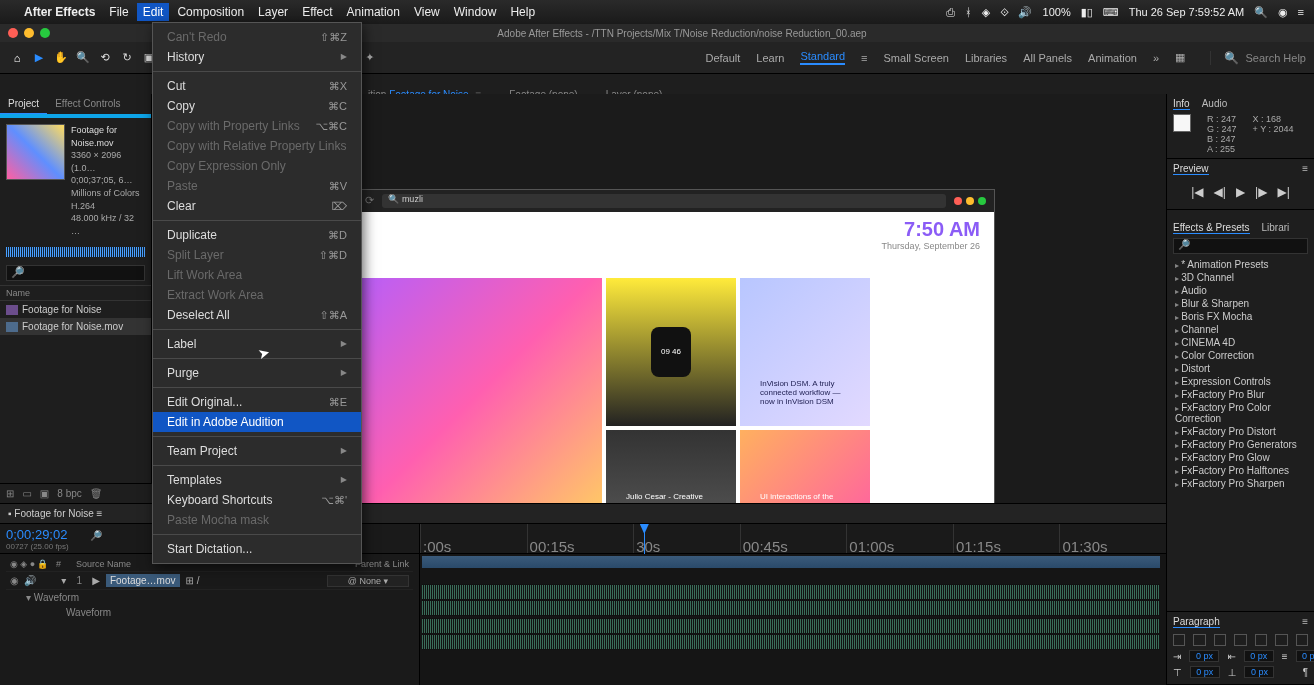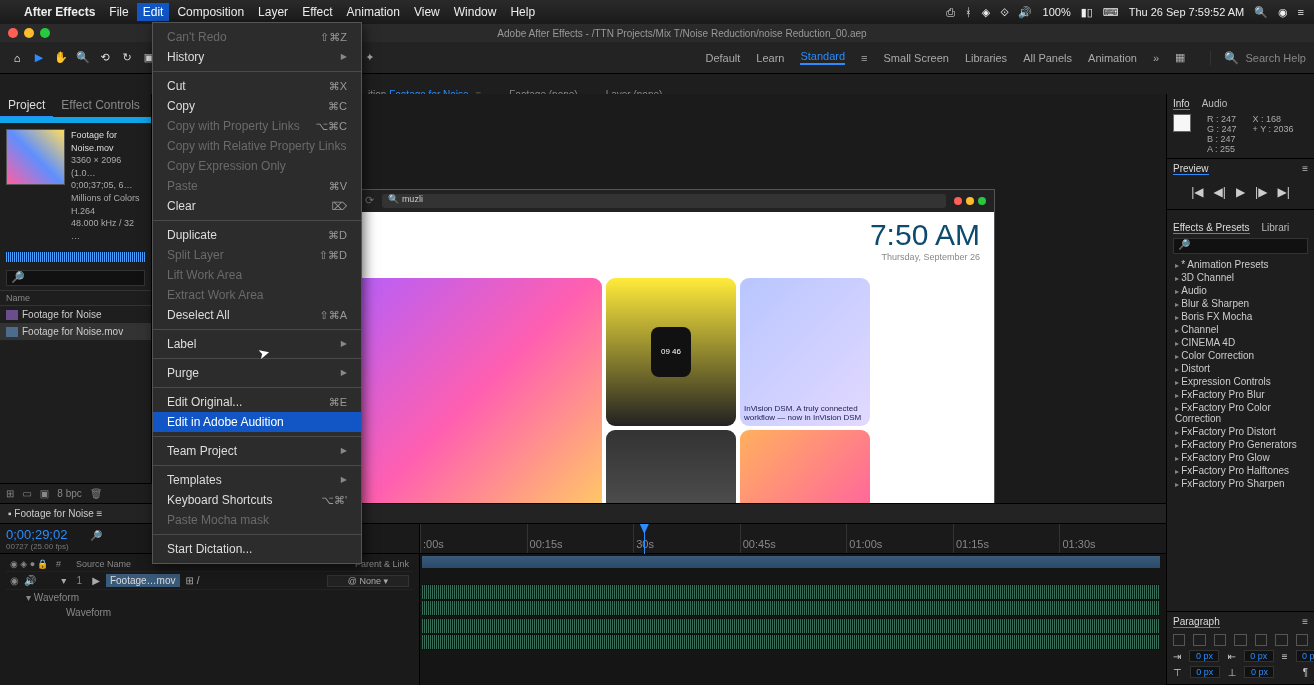--- a/index.html
+++ b/index.html
@@ -37,21 +37,21 @@
 .tabs-row { height: 22px; background: #1e1e1e; border-bottom: 1px solid #000; display: flex; align-items: center; font-size: 10px; color: #888; }
 .tabs-row .tab { padding: 0 14px; margin-top: 20px; }
 .tabs-row .crumb .active-link { color: #2a8cff; }
 .tabs-row .eq { margin-left: 4px; color:#666; }
 
 
 .main { position: absolute; top: 94px; left: 0; right: 0; bottom: 0; display: flex; }
 
 
 .left-panel { width: 152px; background: #1e1e1e; border-right: 1px solid #000; display: flex; flex-direction: column; }
-.panel-tabs { display: flex; font-size: 12px; border-bottom: 6px solid #0ea5e9; }
+.panel-tabs { display: flex; font-size: 10px; border-bottom: 4px solid #0ea5e9; }
 .panel-tabs span { padding: 4px 8px; color: #888; }
 .panel-tabs .active { color: #ddd; border-bottom: 1px solid #2a8cff; }
 .project-thumb { display: flex; padding: 6px; gap: 6px; }
 .project-thumb .thumb { width: 72px; height: 56px; background: linear-gradient(45deg,#ff5fa2,#5f8fff,#ffdc5f); border: 1px solid #555; }
 .project-thumb .meta { font-size: 9px; color: #aaa; line-height: 1.4; }
 .proj-search { margin: 4px 6px; height: 16px; background: #111; border:1px solid #333; }
 .proj-header { display:flex; font-size:9px; color:#888; padding: 2px 6px; border-bottom:1px solid #333; border-top:1px solid #333;}
 .proj-list { font-size: 10px; }
 .proj-list .item { padding: 3px 6px; display:flex; align-items:center; gap:4px; color:#ccc; }
 .proj-list .sel { background: #333; }
@@ -77,24 +77,24 @@
 .browser-top { height: 22px; background: #222; display:flex; align-items:center; padding: 0 8px; gap:8px; }
 .browser-top .addr { flex:1; background:#333; height:14px; border-radius:3px; font-size:9px; color:#ccc; padding:0 6px; }
 .browser-top .ctl { display:flex; gap:4px; }
 .browser-top .ctl span { width:8px; height:8px; border-radius:50%; }
 .browser-suggest { position:relative; }
 .browser-suggest .sug-list { position:absolute; top:0; left:38px; width: 480px; background:#2a2a2a; border:1px solid #444; font-size:9px; }
 .browser-suggest .sug-list div { padding:2px 8px; color:#bbb; }
 .browser-body { flex:1; background:#fff; padding: 26px 10px 6px; position: relative; }
 .browser-body .m-logo { position:absolute; top:4px; left:8px; font-family: serif; font-style: italic; font-size:16px; color:#333; }
 .browser-body .clock { position:absolute; top:6px; right:14px; text-align:right; }
-.browser-body .clock .t { font-size: 30px; color:#0c4a6e; font-weight:400; }
+.browser-body .clock .t { font-size: 20px; color:#8b5cf6; font-weight:700; }
 .browser-body .clock .d { font-size: 9px; color:#888; }
 .browser-grid { display:grid; grid-template-columns: 268px 130px 130px; grid-template-rows: 148px 100px; gap: 4px; margin-top: 40px; }
-.card { color:#fff; font-size:8px; padding:4px; display:flex; flex-direction:column; justify-content:flex-end;border-radius:9px; }
+.card { color:#fff; font-size:8px; padding:20px; display:flex; flex-direction:column; justify-content:flex-end; }
 .c1 { grid-row: 1/3; background: linear-gradient(135deg,#b15fff,#ff5fb0,#ffd25f); }
 .c2 { background: linear-gradient(#ffeb3b,#222); }
 .c3 { background: linear-gradient(135deg,#b8c6ff,#e2d9ff); color:#225; }
 .c4 { background: linear-gradient(#333,#555); }
 .c5 { background: linear-gradient(135deg,#ffb05f,#ff5fa2); }
 .watch { width:40px; height:50px; background:#111; border-radius:8px; align-self:center; margin:auto; color:#fff; font-size:8px; display:flex; align-items:center; justify-content:center; flex-direction:column;}
 .browser-footer { font-size:8px; color:#999; text-align:right; padding:2px 8px; }
 .viewer-controls { height: 24px; background: #1b1b1b; display:flex; align-items:center; gap:10px; padding: 0 10px; font-size:10px; color:#999; border-top:1px solid #000; }
 .viewer-controls .vc-item { display:flex; align-items:center; gap:4px; }
 .viewer-controls .blue { color:#2a8cff; }
@@ -116,21 +116,21 @@
 .para-row input { width:30px; background:#111; border:1px solid #333; color:#2a8cff; font-size:9px; text-align:center; }
 
 
 .timeline { position:absolute; left:0; right:148px; bottom:0; height:182px; background:#1a1a1a; border-top:1px solid #000; display:flex; flex-direction:column; }
 .tl-tabs { height:20px; display:flex; align-items:center; font-size:10px; padding:0 8px; gap:8px; color:#ccc; border-bottom:1px solid #000; background:#232323;}
 .tl-header { height:30px; display:flex; border-bottom:1px solid #000; }
 .tl-left { width:420px; border-right:1px solid #000; padding:3px 6px; font-size:10px; }
 .tl-left .tc { color:#2a8cff; font-size:13px; }
 .tl-left .fps { color:#777; font-size:8px; }
 .tl-right { flex:1; position:relative; }
-.ruler { height:100%; display:flex; font-size:11px; color:#888; position:relative; background:#1a1a1a; }
+.ruler { height:100%; display:flex; font-size:15px; color:#888; position:relative; background:#1a1a1a; }
 .ruler .tick { flex:1; border-left:1px solid #333; padding-left:2px; padding-top: 14px; }
 .playhead { position:absolute; top:0; bottom:-140px; width:1px; background:#2a8cff; left:30%; }
 .playhead::before { content:""; position:absolute; top:0; left:-4px; width:9px; height:10px; background:#2a8cff; clip-path: polygon(0 0,100% 0,50% 100%);}
 .tl-body { flex:1; display:flex; }
 .tl-body .tl-left { width:420px; border-right:1px solid #000; }
 .layer-row { display:flex; align-items:center; gap:6px; font-size:10px; padding:2px 4px; border-bottom:1px solid #222; color:#aaa;}
 .layer-row .eye { color:#888;}
 .layer-row .num { color:#888; width:14px; text-align:center;}
 .layer-row .lname { background:#3a5a7a; padding:1px 4px; color:#ddd;}
 .layer-row .dd { margin-left:auto; background:#222; border:1px solid #333; padding:0 20px; font-size:9px;}
@@ -354,21 +354,21 @@
       <div class="info-block">
         <div class="sw"></div>
         <div>
           <div>R : <span>247</span></div>
           <div>G : <span>247</span></div>
           <div>B : <span>247</span></div>
           <div>A : <span>255</span></div>
         </div>
         <div>
           <div>X : <span>168</span></div>
-          <div>+ Y : <span>2036</span></div>
+          <div>+ Y : <span>2044</span></div>
         </div>
       </div>
     </div>
     <div class="sect">
       <div class="sect-title">
           <span class="active">Preview</span>
           <span style="margin-left:auto;">≡</span>
         </div>
       <div class="preview-controls">
         <span>|◀</span>

